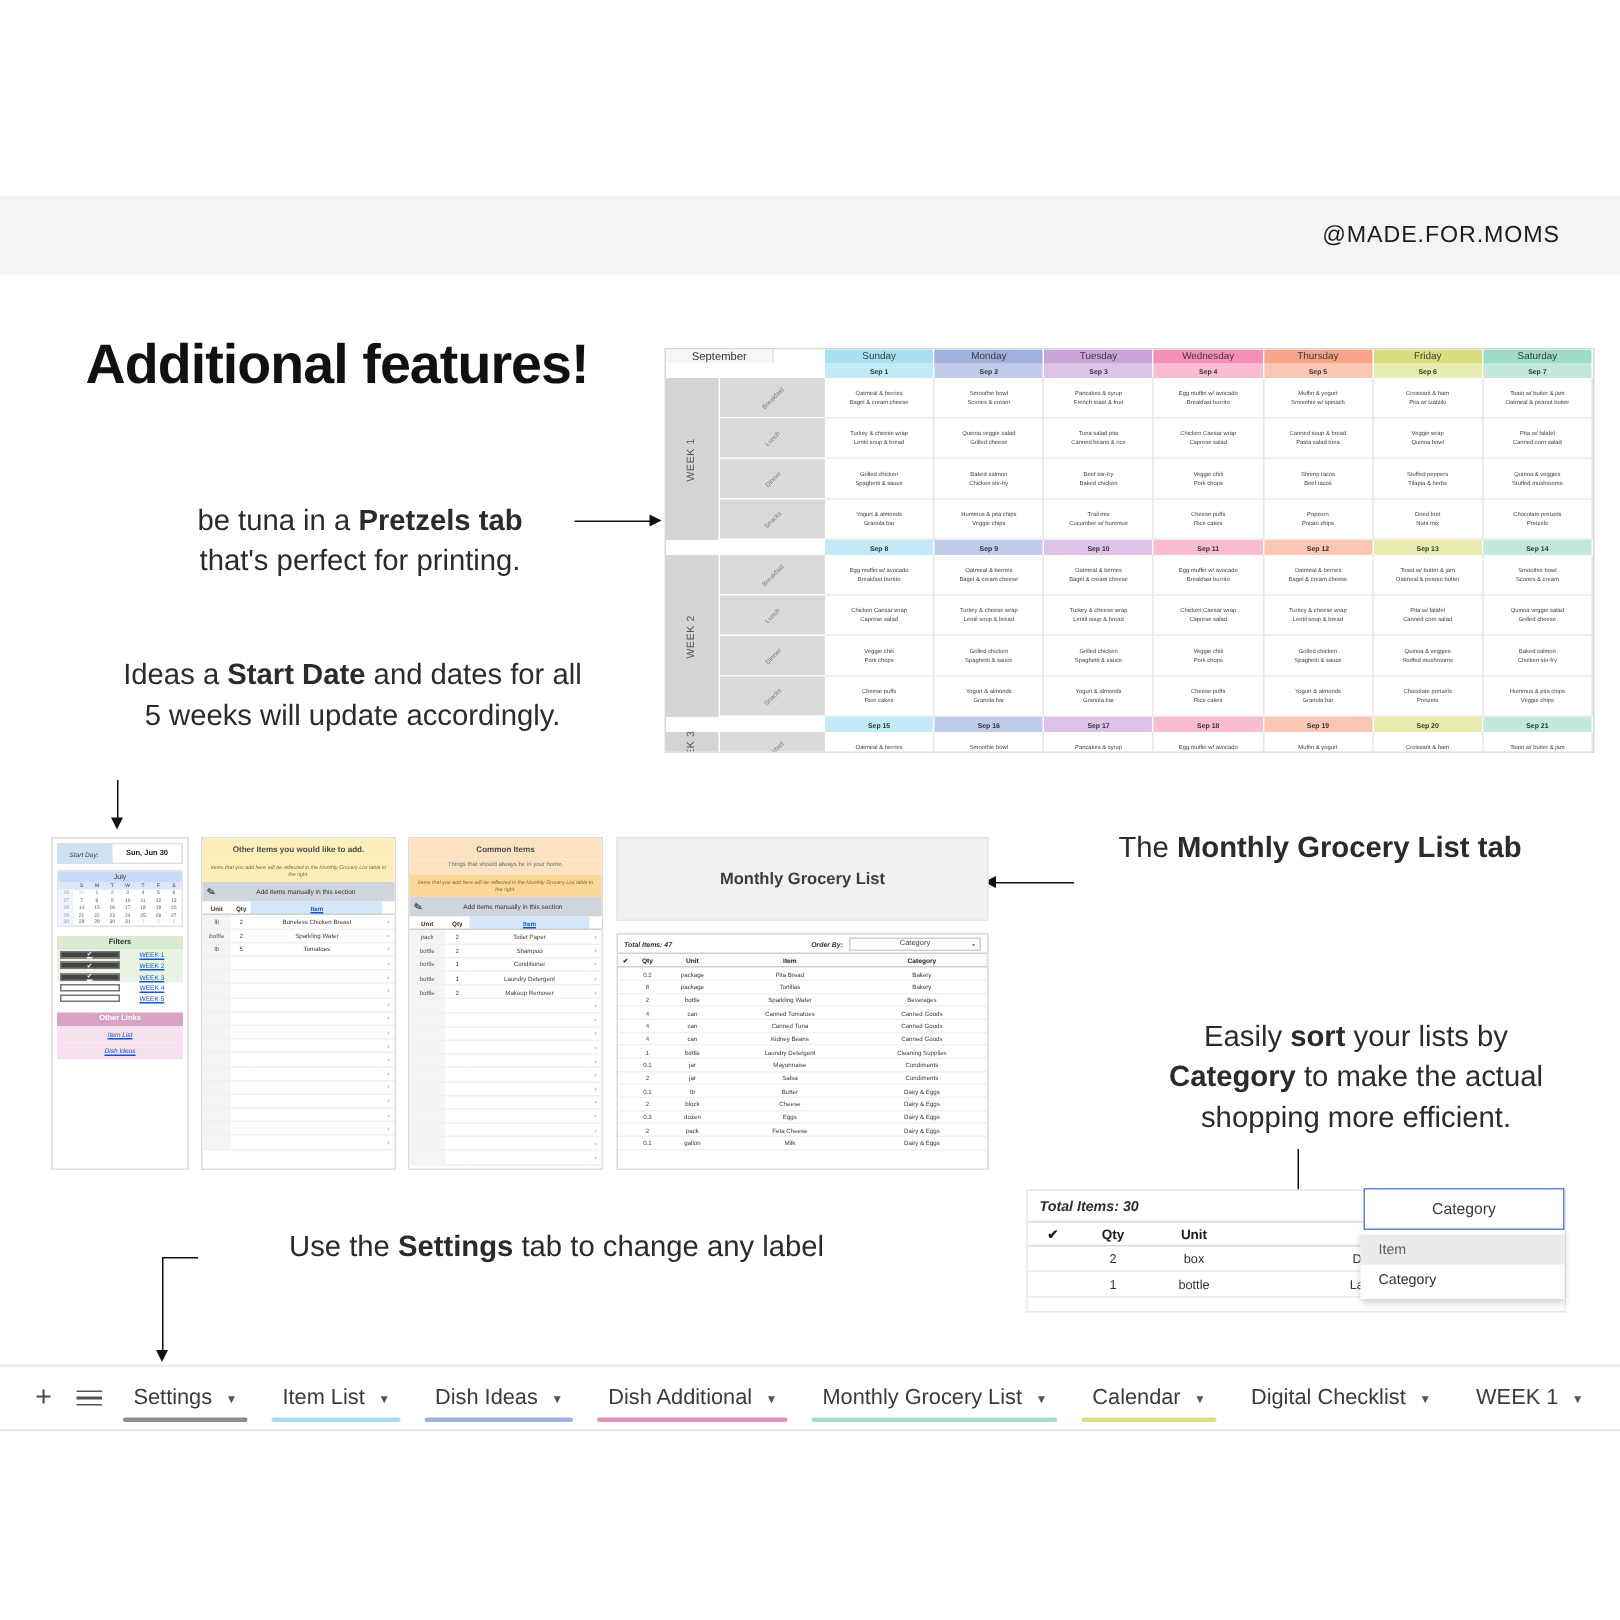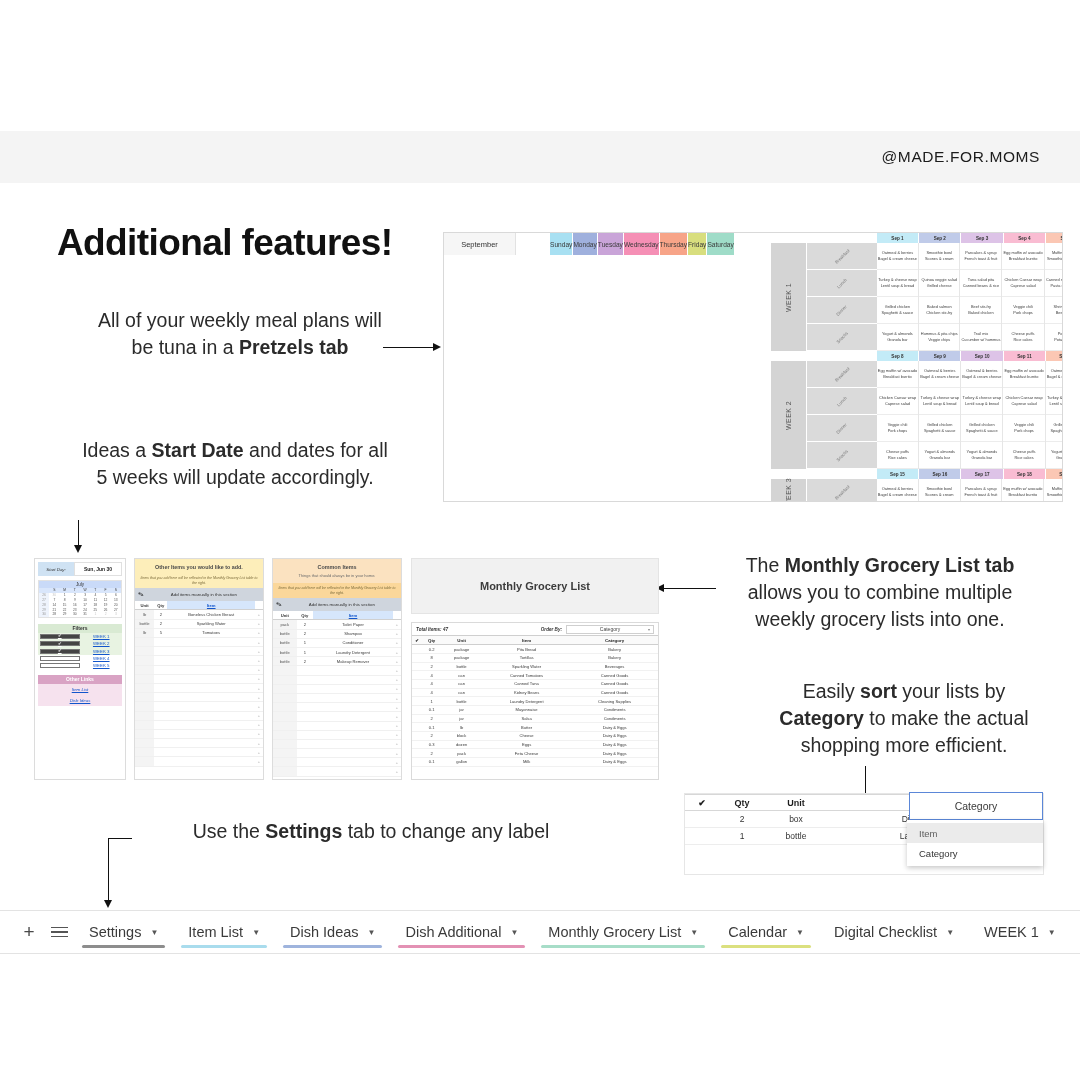--- a/index.html
+++ b/index.html
@@ -43,21 +43,21 @@
   .arrow-line { position: absolute; background: #111; }
   .arrow-head { position: absolute; width: 0; height: 0; }
 
   
   .sheet { position: absolute; background: #fff; }
 
   
   #calendar {
     left: 443px; top: 232px; width: 620px; height: 270px;
     border: 1px solid #d9d9d9; overflow: hidden;
-    display: flex; flex-direction: row; gap: 36px;
+    display: flex; flex-direction: column;
   }
   .cal-headrow { display: flex; height: 22px; }
   .cal-month {
     width: 72px; background: #f6f6f6; border-right: 1px solid #e2e2e2;
     display: flex; align-items: center; justify-content: center;
     font-size: 7.5px; color: #333;
   }
   .cal-spacer { width: 34px; background: #ffffff; }
   .cal-day {
     flex: 1; display: flex; align-items: center; justify-content: center;
@@ -275,33 +275,33 @@
 </head>
 <body>
 
 <div class="brandbar">
   <div class="brand-handle">@MADE.FOR.MOMS</div>
 </div>
 
 <div class="headline">Additional features!</div>
 
 <div class="copy" id="copy-calendar">
-  <span>All of your weekly meal plans will</span><br>
+  <br>
   <span>be tuna in a </span><b>Pretzels tab</b><br>
+  <span>that's perfect for printing.</span>
 </div>
 
 <div class="copy" id="copy-startdate">
   <span>Ideas a </span><b>Start Date</b><span> and dates for all</span><br>
   <span>5 weeks will update accordingly.</span><br>
 </div>
 
 <div class="copy" id="copy-grocery">
   <span>The </span><b>Monthly Grocery List tab</b><br>
-  <span>allows you to combine multiple</span><br>
-  <span>weekly grocery lists into one.</span>
+  <br>
 </div>
 
 <div class="copy" id="copy-sort">
   <span>Easily </span><b>sort</b><span> your lists by</span><br>
   <b>Category</b><span> to make the actual</span><br>
   <span>shopping more efficient.</span>
 </div>
 
 <div class="copy" id="copy-settings">
   <span>Use the </span><b>Settings</b><span> tab to change any label</span><br>
@@ -1194,20 +1194,25 @@
           <td>0.1</td>
           <td>gallon</td>
           <td>Milk</td>
           <td>Dairy &amp; Eggs</td>
         </tr>
       </tbody>
   </table>
 </div>
 
 <div class="sheet" id="sort-detail">
+  <div class="sd-top">
+    <span class="tot">Total Items: 30</span>
+    <span class="spacer"></span>
+    <span class="ob">Order By:</span>
+  </div>
   <table class="sortt">
     <thead>
         <tr id="sort-head">
           <th style="width: 34px;">✔</th>
           <th style="width: 46px;">Qty</th>
           <th style="width: 62px;">Unit</th>
           <th>Item</th>
           <th></th>
         </tr>
       </thead>

